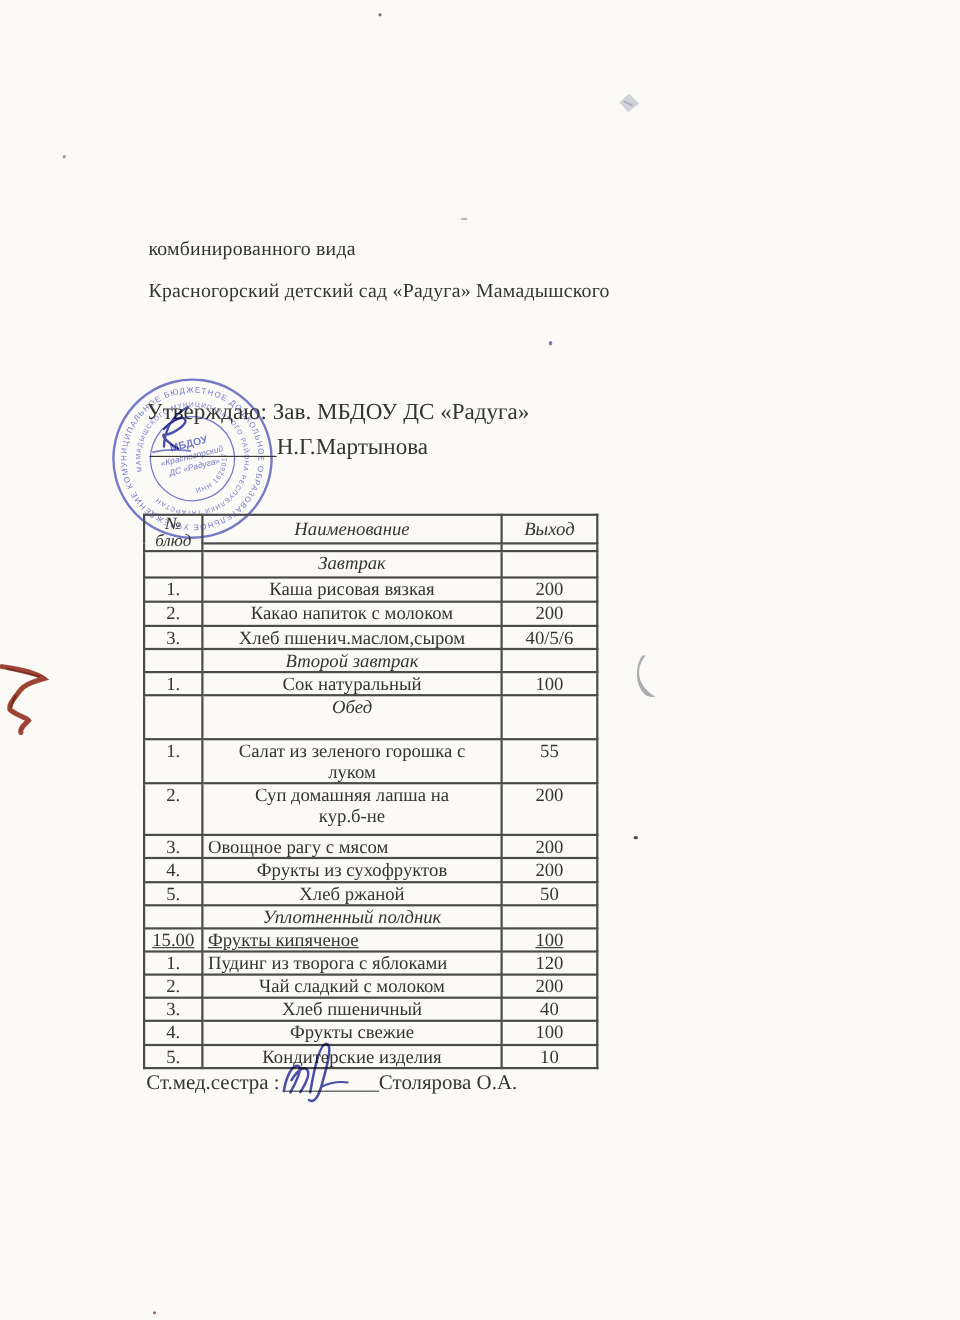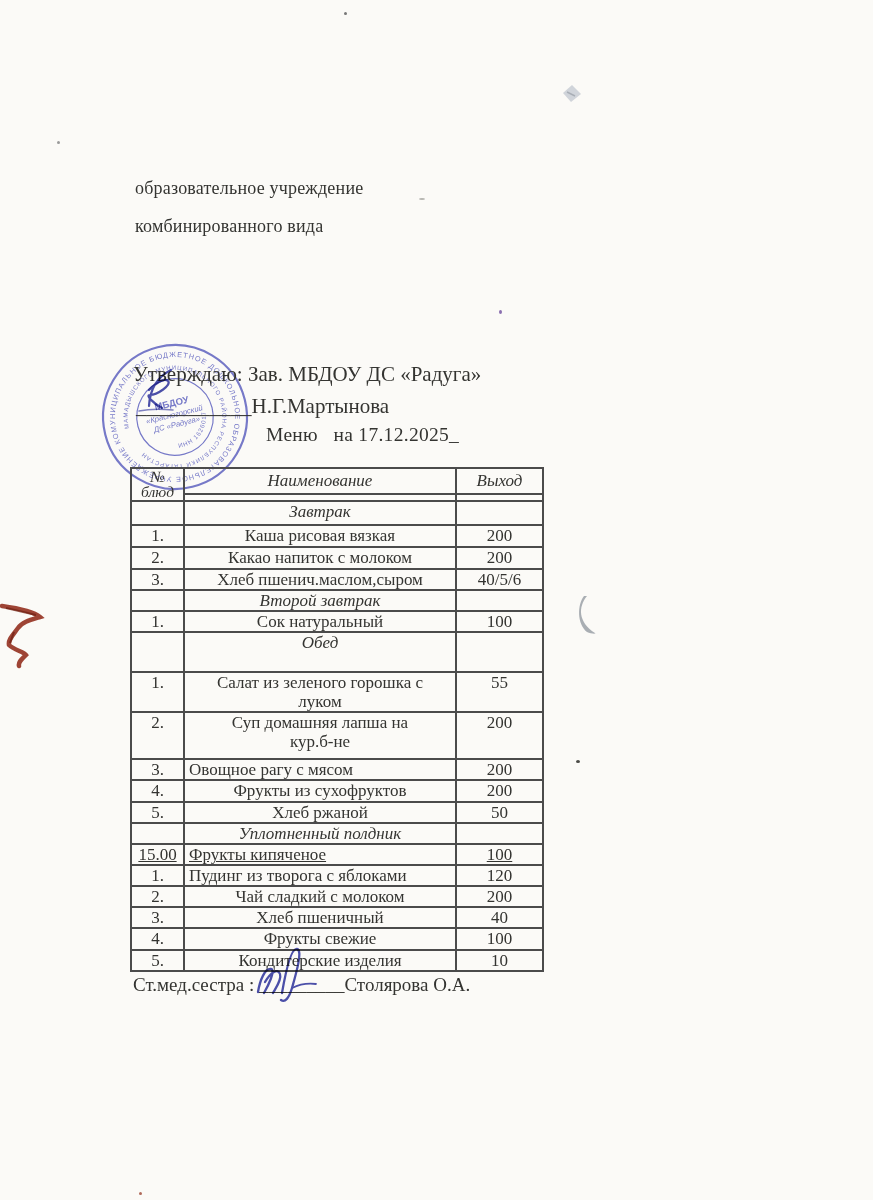--- a/index.html
+++ b/index.html
@@ -43,22 +43,22 @@
   .sig path{stroke:var(--pen);fill:none;stroke-linecap:round;stroke-linejoin:round;}
 
   .artifact{position:absolute;}
   .speck{position:absolute;border-radius:50%;}
 </style>
 </head>
 <body>
 
 <div class="page">
 
-  <div class="t hline" style="left:135px;top:177px">образовательное учреждение</div>
   <div class="t hline" style="left:135px;top:215px">комбинированного вида</div>
+  <div class="t hline" style="left:135px;top:253px">Красногорский детский сад «Радуга» Мамадышского</div>
 
   <svg class="stamp" viewBox="0 0 200 200">
     <defs>
       <path id="arcOuter" d="M 100,100 m -66,0 a 66,66 0 1,1 132,0 a 66,66 0 1,1 -132,0"></path>
       <path id="arcInner" d="M 100,100 m -52,0 a 52,52 0 1,1 104,0 a 52,52 0 1,1 -104,0"></path>
       <path id="arcInn" d="M 100,100 m -34,0 a 34,34 0 1,0 68,0 a 34,34 0 1,0 -68,0"></path>
     </defs>
     <circle cx="100" cy="100" r="79" stroke-width="2.4"></circle>
     <circle cx="100" cy="100" r="42" stroke-width="1.3"></circle>
     <text font-size="8" letter-spacing="1.1">
@@ -76,21 +76,20 @@
   </svg>
 
   <div class="t approve" style="left:133px;top:362px">Утверждаю: Зав. МБДОУ ДС «Радуга»</div>
   <div class="t approve" style="left:136px;top:394px"><span>___________</span><span>Н.Г.Мартынова</span></div>
 
   <svg class="sig" style="left:133px;top:364px;width:120px;height:62px" viewBox="0 0 120 62">
     <path d="M38,6 C26,12 17,24 16,42 M16,26 C22,20 31,13 35,17 C39,21 24,31 17,31 C12,31 20,39 29,44" stroke-width="2.2"></path>
     <path d="M6,47 C20,44 30,45 40,46" stroke-width="1.6" opacity=".7"></path>
   </svg>
 
-  <div class="t menu-title" style="left:266px;top:424px">Меню   на 17.12.2025_</div>
 
   <div class="table-wrap">
     <table class="menu">
       <colgroup>
           <col class="w-no">
           <col class="w-name">
           <col class="w-out">
         </colgroup>
       <thead>
         <tr>

